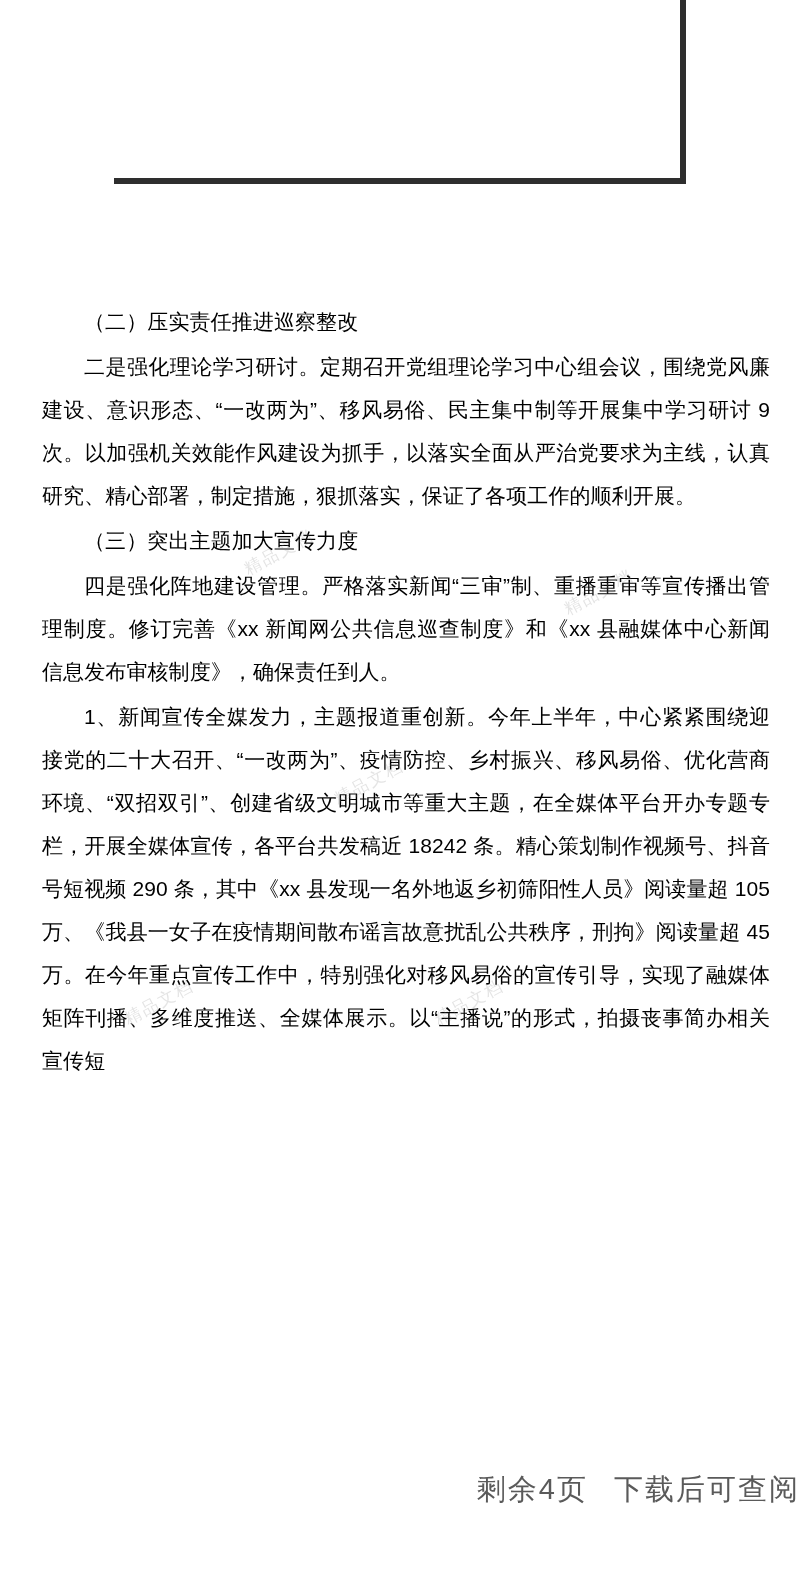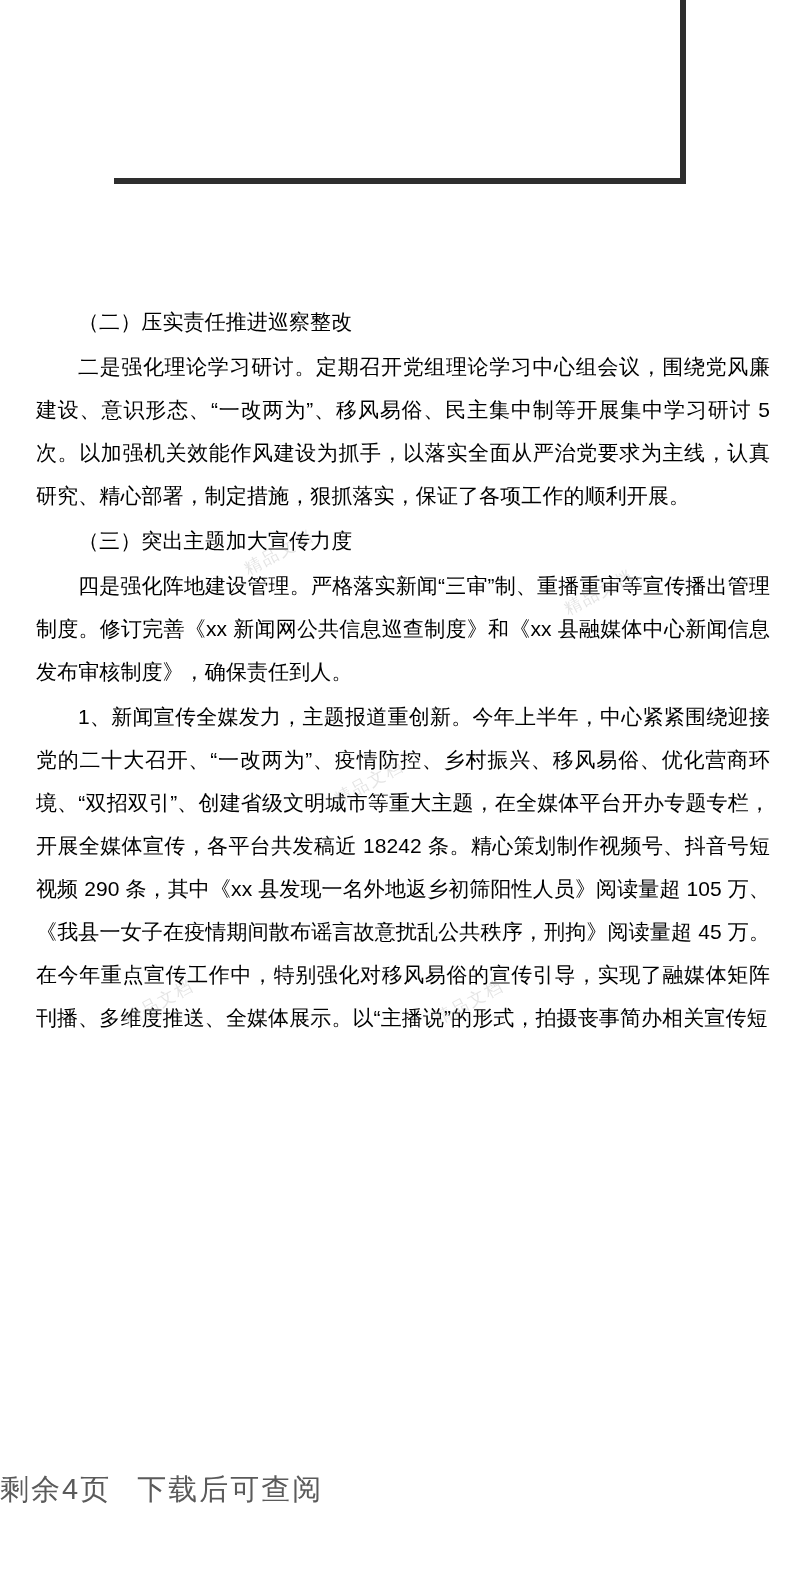--- a/index.html
+++ b/index.html
@@ -36,21 +36,21 @@
     top: 300px;
     width: 800px;
     padding: 0 30px;
     box-sizing: border-box;
   }
   .para {
     font-size: 21px;
     line-height: 43px;
     text-align: justify;
     letter-spacing: 0.1px;
-    margin: 0 0 2px 6px;
+    margin: 0 0 2px 12px;
     color: #000000;
   }
   .para.indent {
     text-indent: 42px;
   }
 
   
   .wm {
     position: absolute;
     color: rgba(130,130,130,0.22);
@@ -67,37 +67,37 @@
   .wm-3 { left: 430px; top: 1010px; }
   .wm-4 { left: 240px; top: 560px; }
   .wm-5 { left: 560px; top: 600px; }
 
   
   .footer {
     position: absolute;
     left: 0;
     top: 1470px;
     width: 800px;
-    text-align: left;
+    text-align: right;
     color: #5a5a5a;
     font-size: 29px;
     letter-spacing: 2px;
   }
   .footer .gap { display: inline-block; width: 26px; }
 </style>
 </head>
 <body>
 
 <div class="preview-card">
   
 </div>
 
 <div class="doc-body">
   <p class="para indent">（二）压实责任推进巡察整改</p>
-  <p class="para indent">二是强化理论学习研讨。定期召开党组理论学习中心组会议，围绕党风廉建设、意识形态、“一改两为”、移风易俗、民主集中制等开展集中学习研讨 5 次。以加强机关效能作风建设为抓手，以落实全面从严治党要求为主线，认真研究、精心部署，制定措施，狠抓落实，保证了各项工作的顺利开展。</p>
+  <p class="para indent">二是强化理论学习研讨。定期召开党组理论学习中心组会议，围绕党风廉建设、意识形态、“一改两为”、移风易俗、民主集中制等开展集中学习研讨 9 次。以加强机关效能作风建设为抓手，以落实全面从严治党要求为主线，认真研究、精心部署，制定措施，狠抓落实，保证了各项工作的顺利开展。</p>
   <p class="para indent">（三）突出主题加大宣传力度</p>
   <p class="para indent">四是强化阵地建设管理。严格落实新闻“三审”制、重播重审等宣传播出管理制度。修订完善《xx 新闻网公共信息巡查制度》和《xx 县融媒体中心新闻信息发布审核制度》，确保责任到人。</p>
   <p class="para indent">1、新闻宣传全媒发力，主题报道重创新。今年上半年，中心紧紧围绕迎接党的二十大召开、“一改两为”、疫情防控、乡村振兴、移风易俗、优化营商环境、“双招双引”、创建省级文明城市等重大主题，在全媒体平台开办专题专栏，开展全媒体宣传，各平台共发稿近 18242 条。精心策划制作视频号、抖音号短视频 290 条，其中《xx 县发现一名外地返乡初筛阳性人员》阅读量超 105 万、《我县一女子在疫情期间散布谣言故意扰乱公共秩序，刑拘》阅读量超 45 万。在今年重点宣传工作中，特别强化对移风易俗的宣传引导，实现了融媒体矩阵刊播、多维度推送、全媒体展示。以“主播说”的形式，拍摄丧事简办相关宣传短</p>
 </div>
 
 <div class="wm wm-1">精品文档</div>
 <div class="wm wm-2">精品文档</div>
 <div class="wm wm-3">精品文档</div>
 <div class="wm wm-4">精品文档</div>
 <div class="wm wm-5">精品文档</div>

